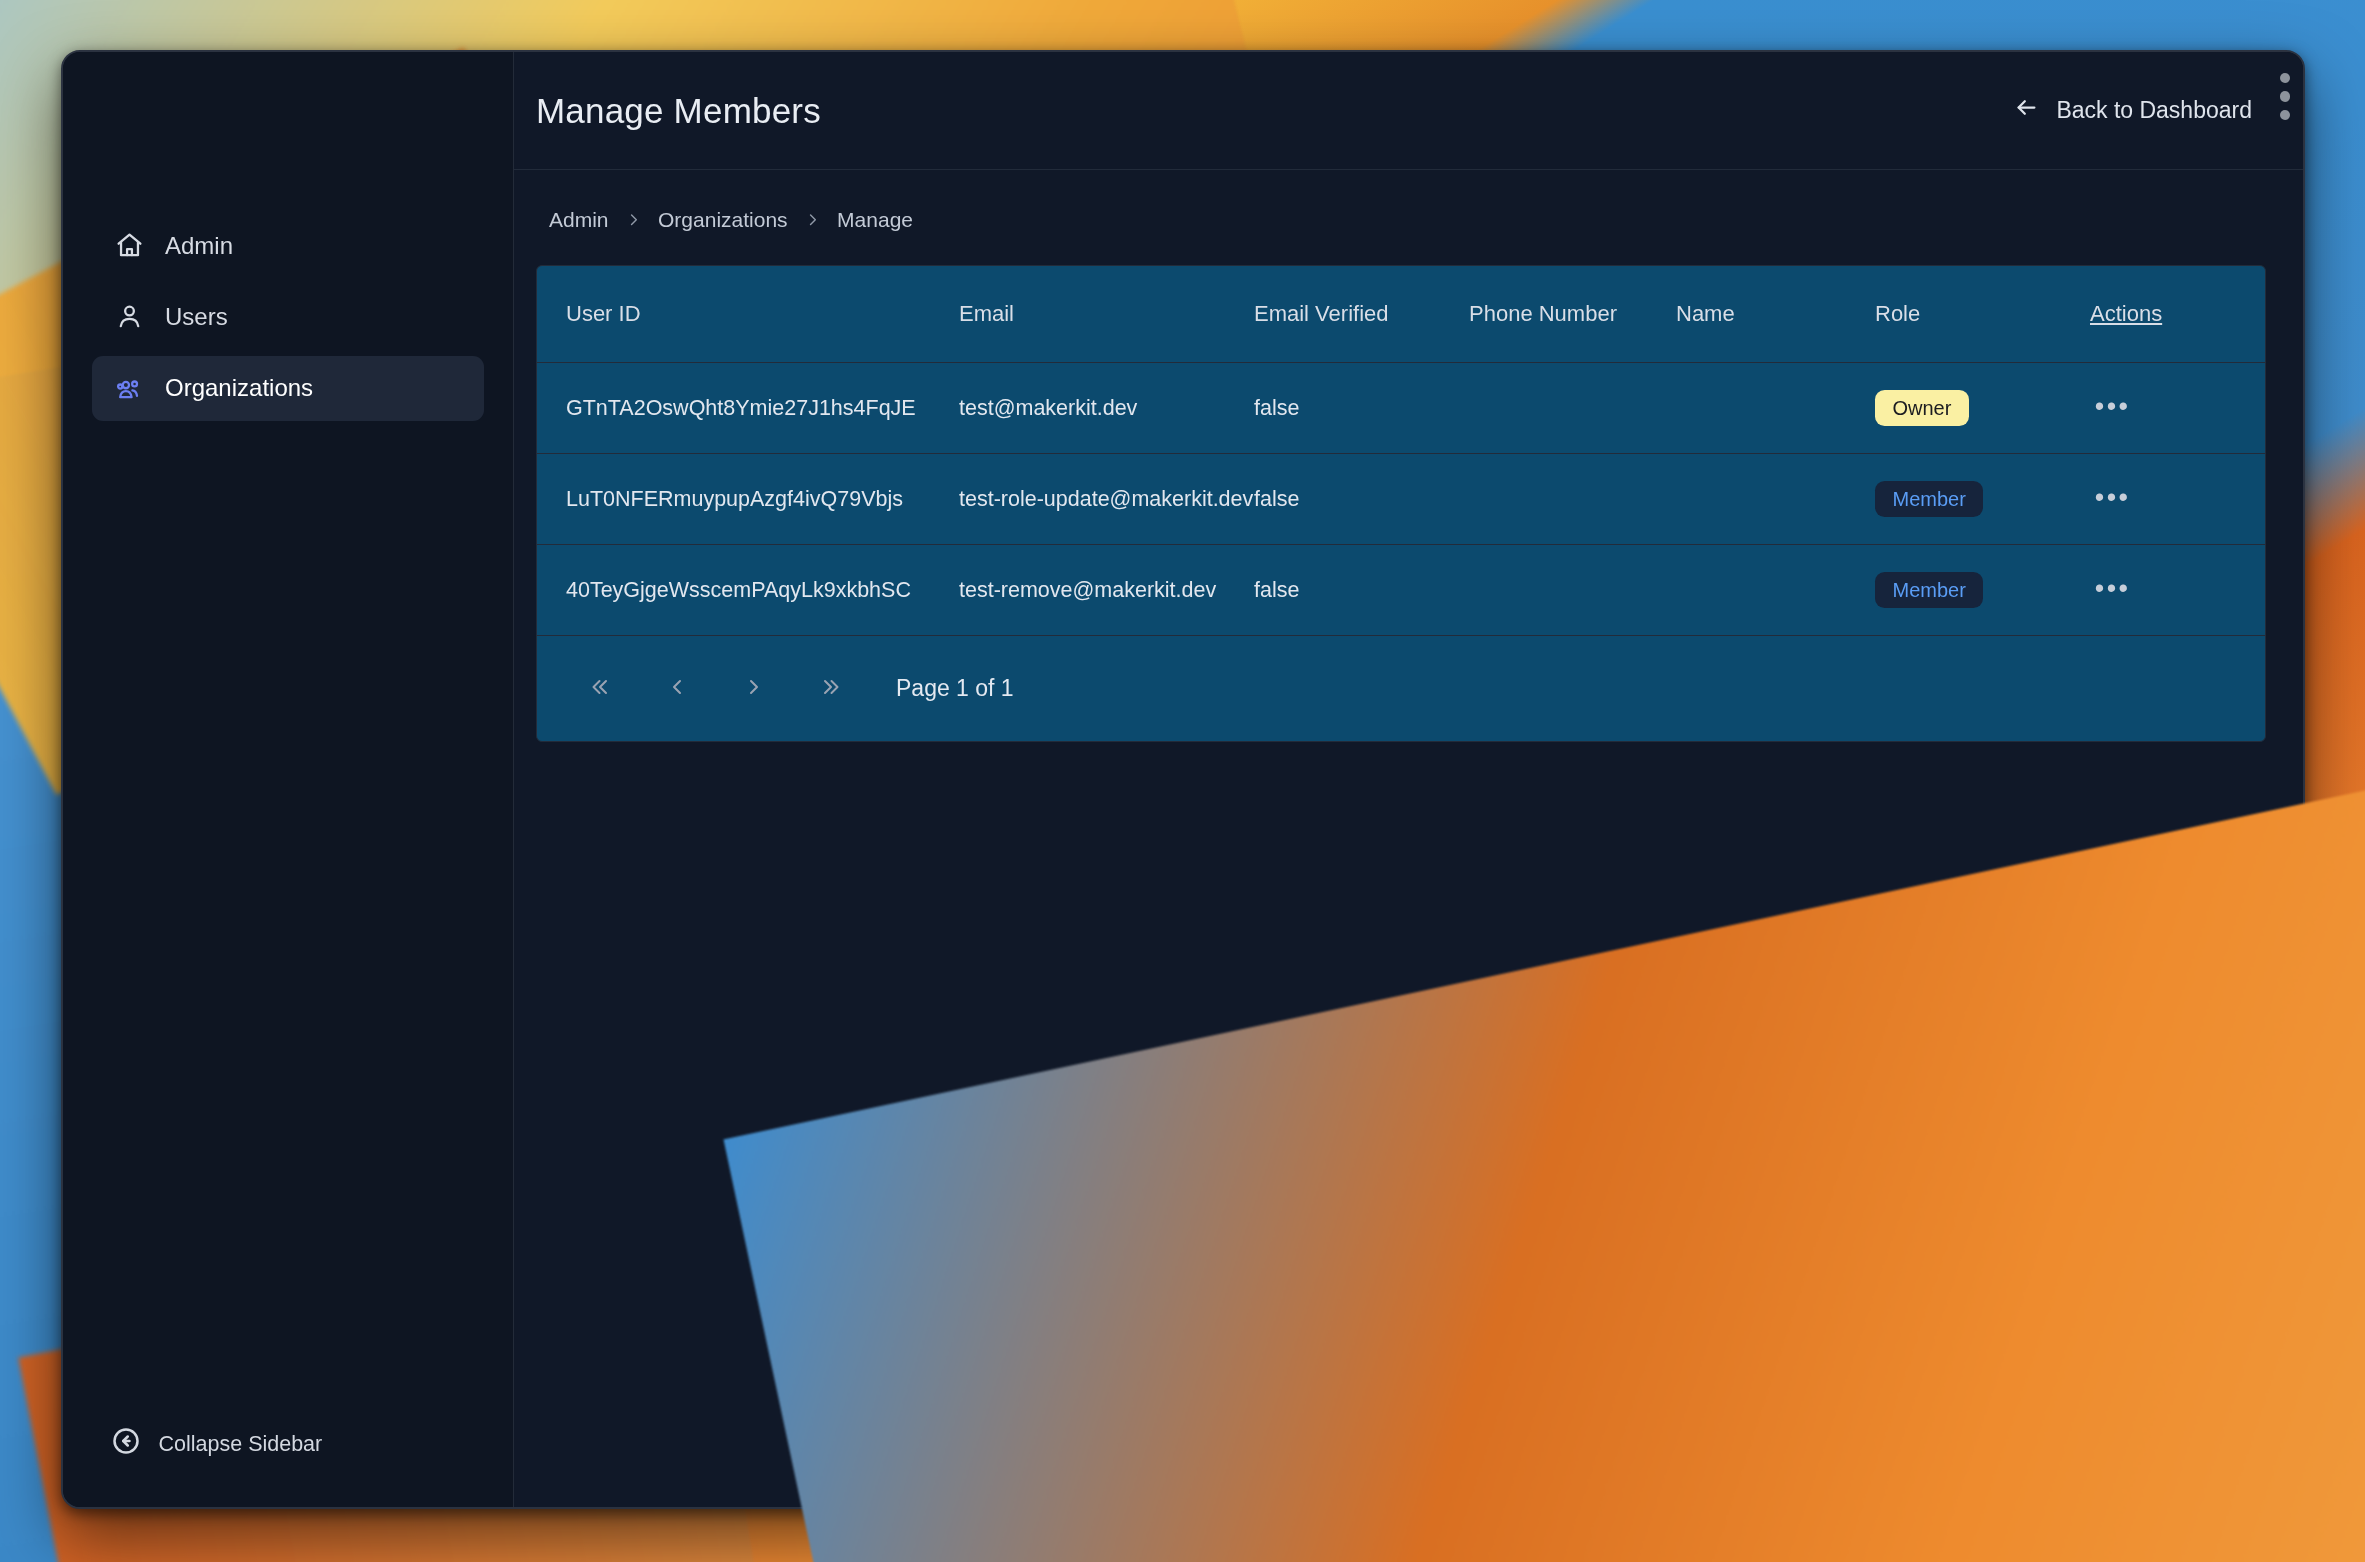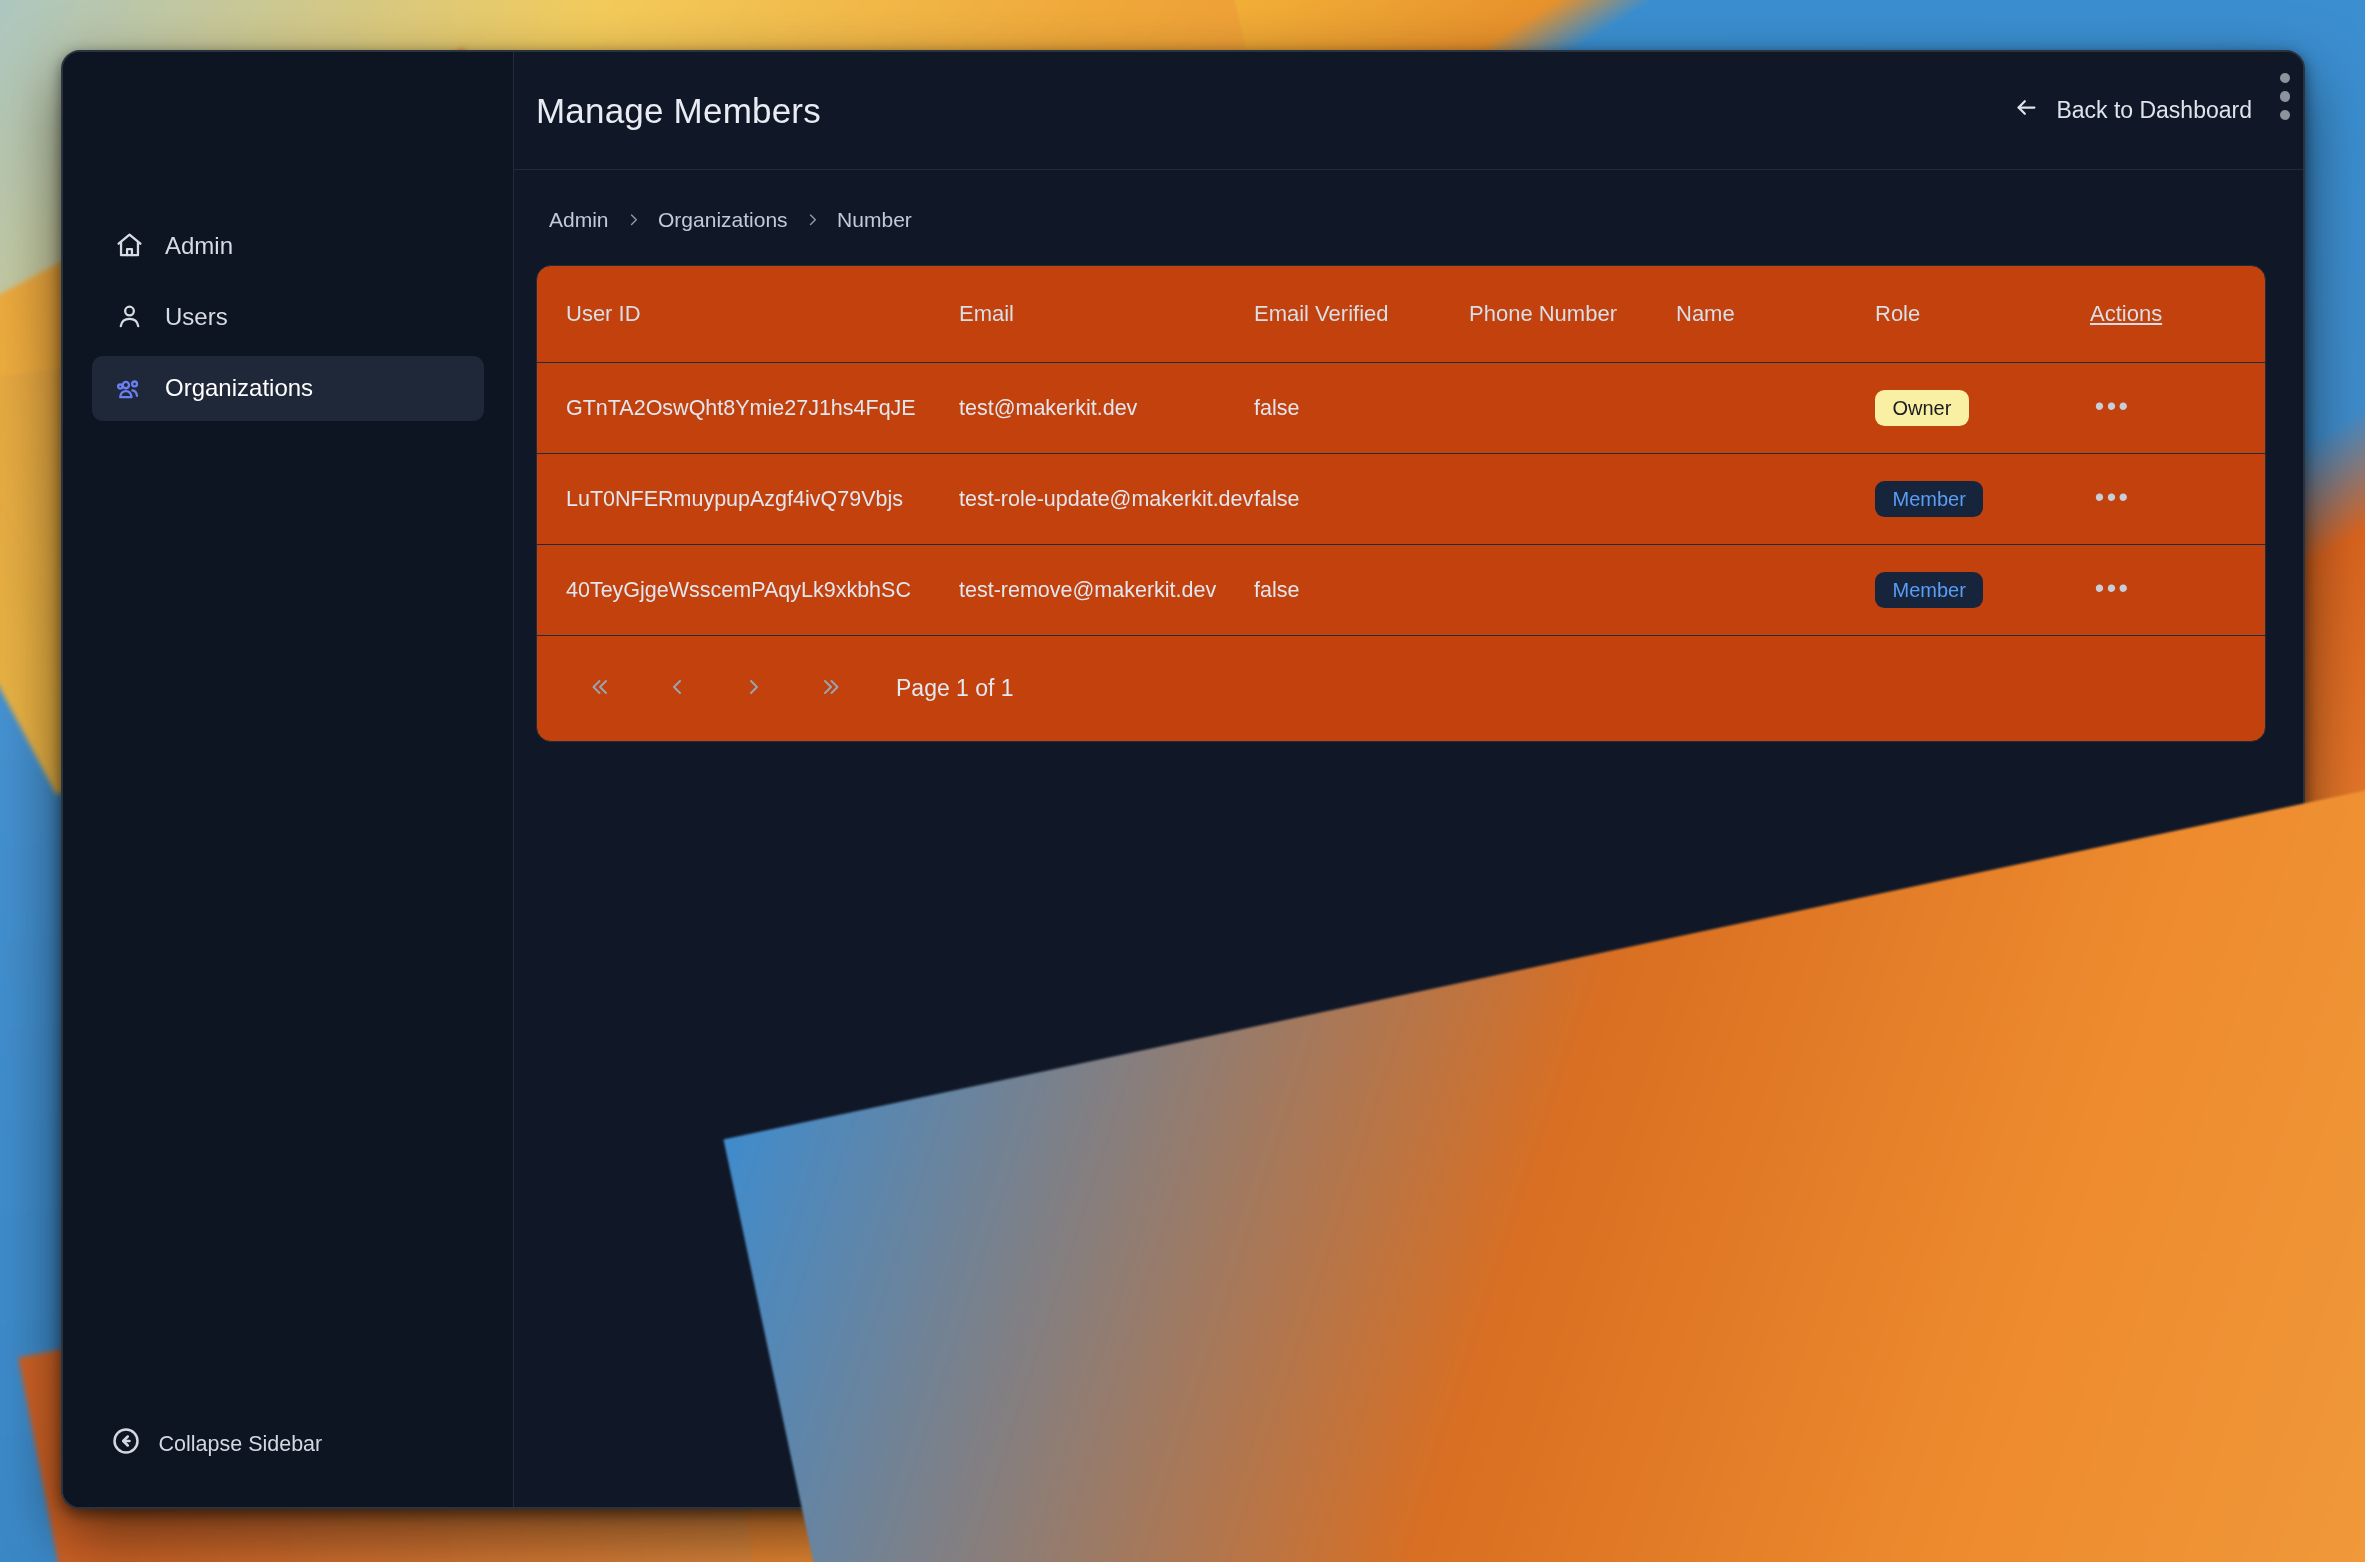--- a/index.html
+++ b/index.html
@@ -178,22 +178,22 @@
     padding: 38px 0 33px 35px;
     color: #c3cad6; font-size: 21px;
   }
   #breadcrumb .crumb { cursor: pointer; }
   #breadcrumb .sep svg { width: 17.5px; height: 17.5px; stroke: #8f98a7; fill: none; stroke-width: 2; stroke-linecap: round; stroke-linejoin: round; display: block; }
 
   
   #card {
     margin: 0 37px 0 22px;
     border: 1.6px solid #222b3a;
-    border-radius: 15px;
-    background: #c2410c;
+    border-radius: 6px;
+    background: #0c4a6e;
     overflow: hidden;
   }
   table { width: 100%; border-collapse: collapse; table-layout: fixed; }
   thead th {
     text-align: left;
     color: #d9dee7;
     font-size: 22px;
     font-weight: 400;
     padding: 35px 0 35px 0;
     border-bottom: 1.6px solid #222b3a;
@@ -341,21 +341,21 @@
           <svg viewBox="0 0 24 24">
               <path d="M9 5.5 15.5 12 9 18.5"></path>
             </svg>
         </span>
         <span class="crumb">Organizations</span>
         <span class="sep">
           <svg viewBox="0 0 24 24">
               <path d="M9 5.5 15.5 12 9 18.5"></path>
             </svg>
         </span>
-        <span class="crumb">Number</span>
+        <span class="crumb">Manage</span>
       </nav>
 
       <div id="card">
         <table>
           <thead>
             <tr>
               <th class="col-userid">User ID</th>
               <th class="col-email">Email</th>
               <th class="col-verif">Email Verified</th>
               <th class="col-phone">Phone Number</th>

